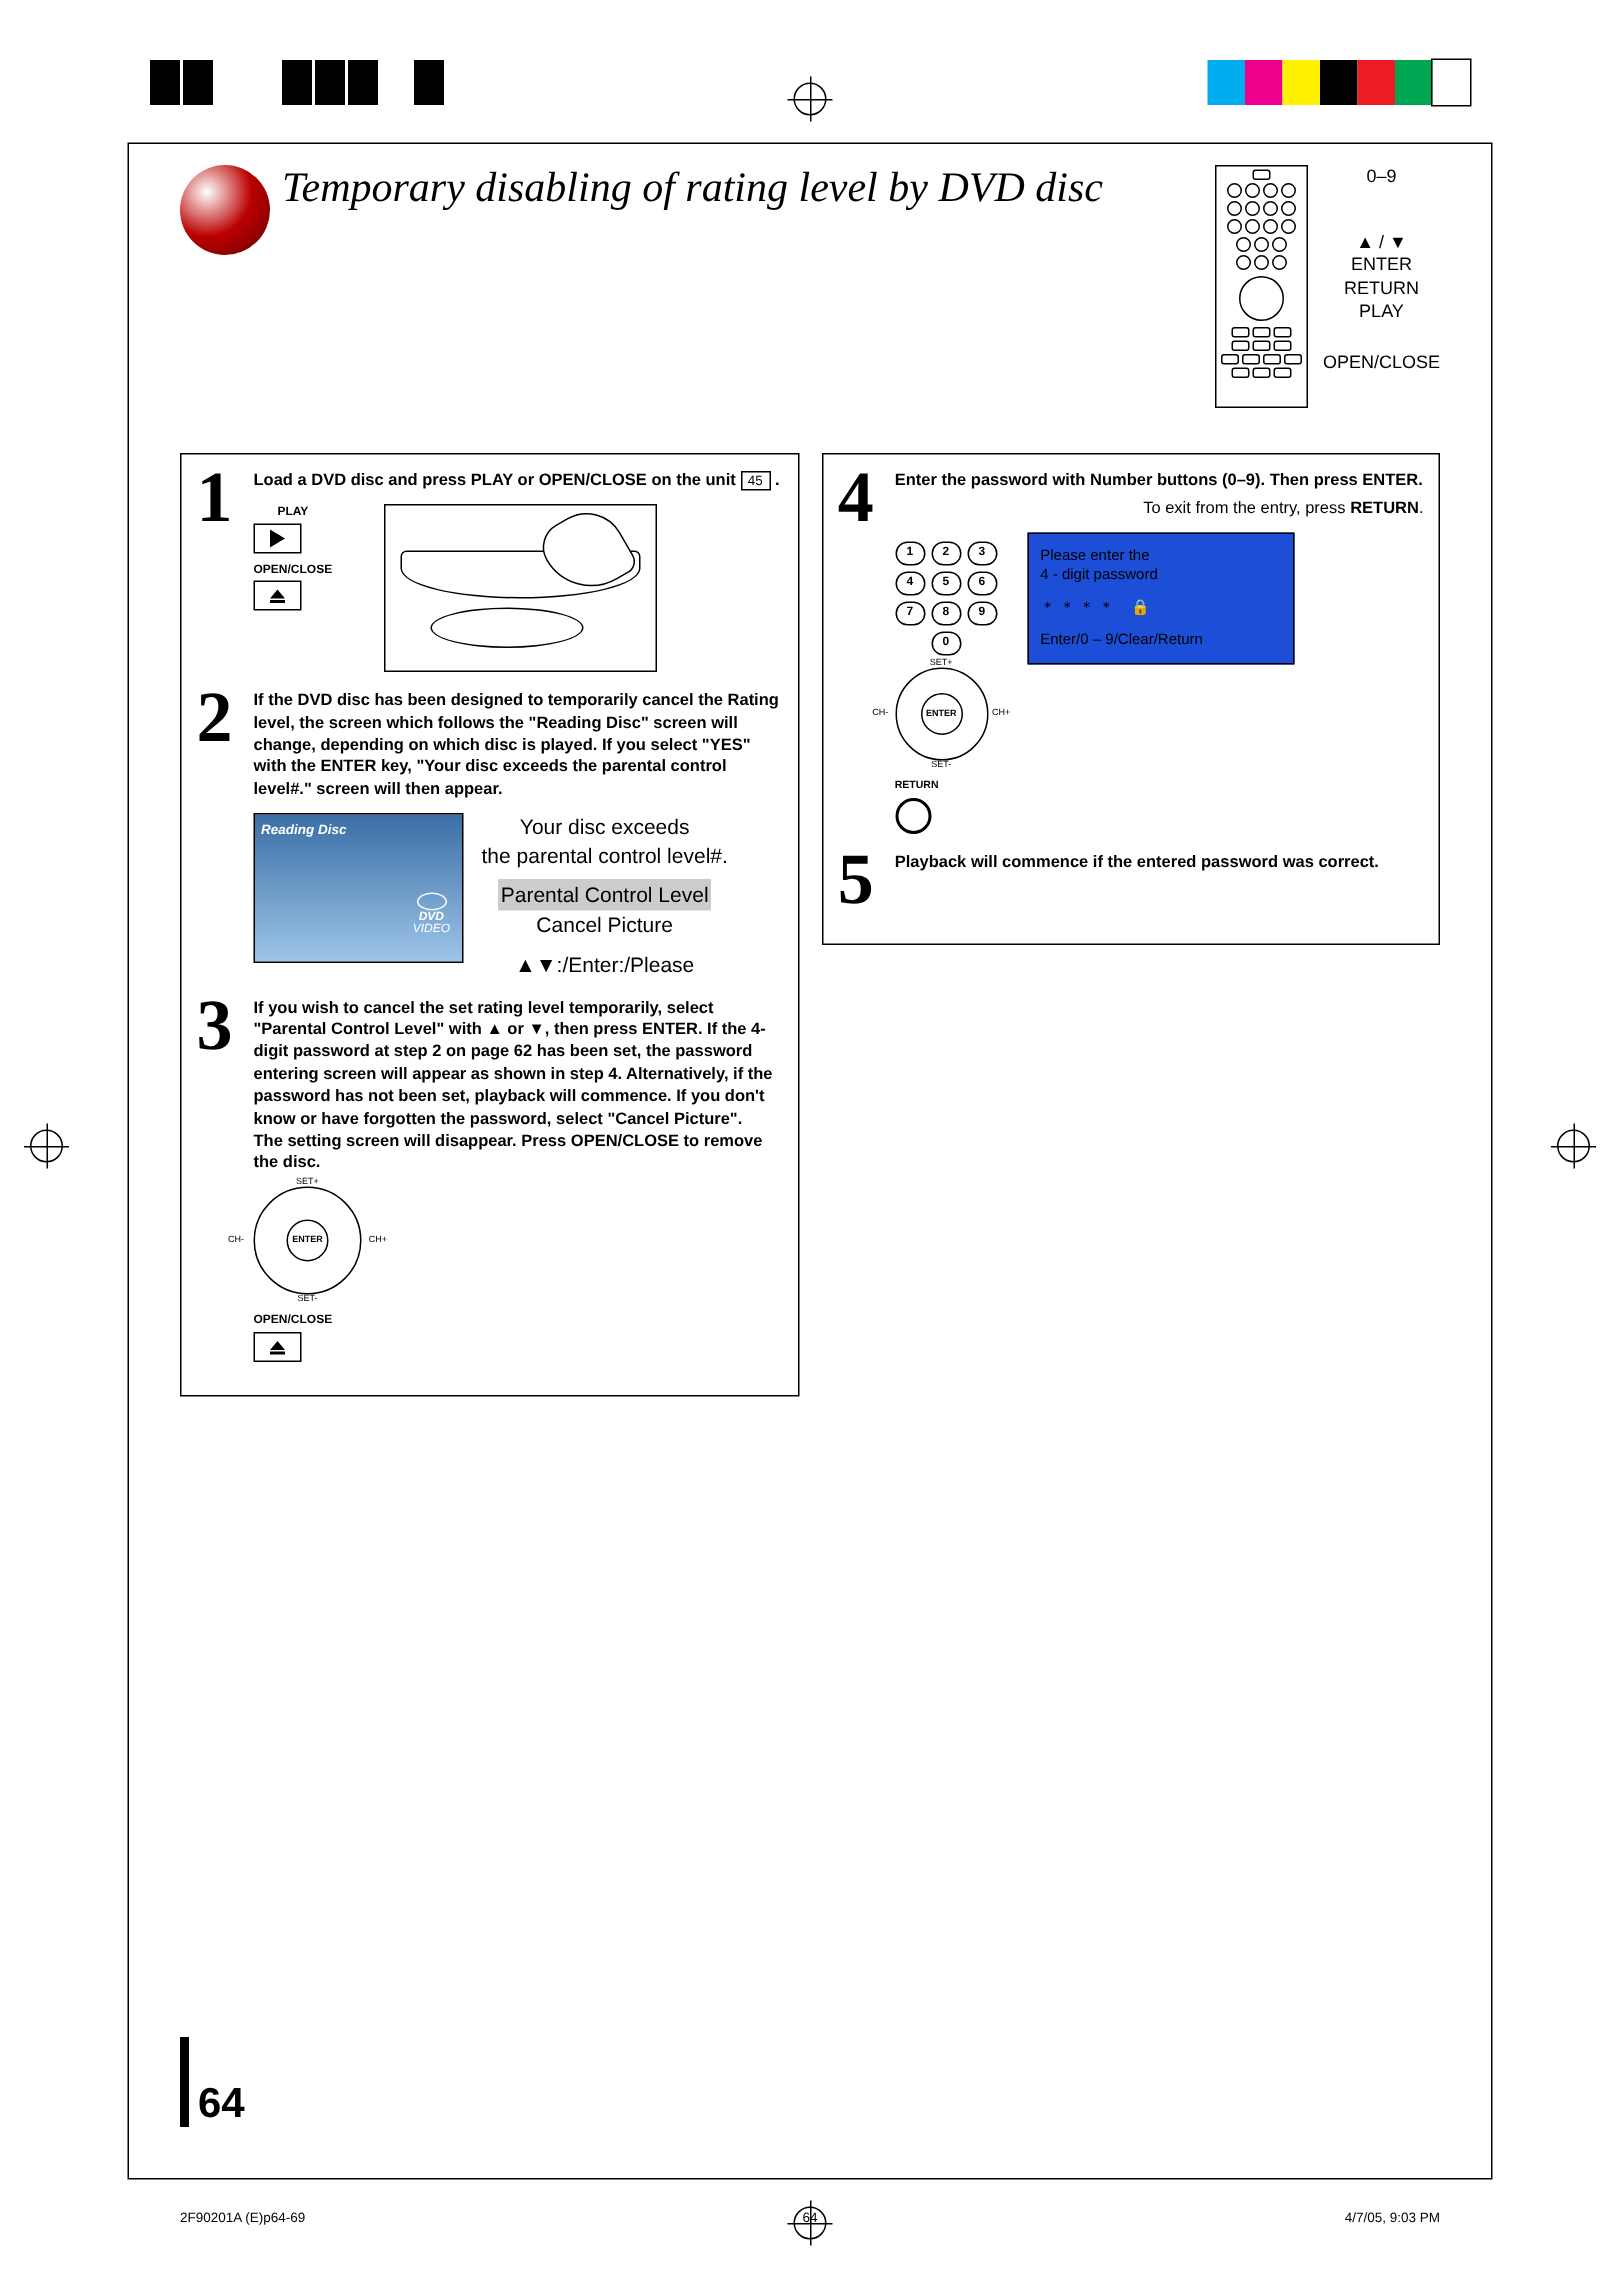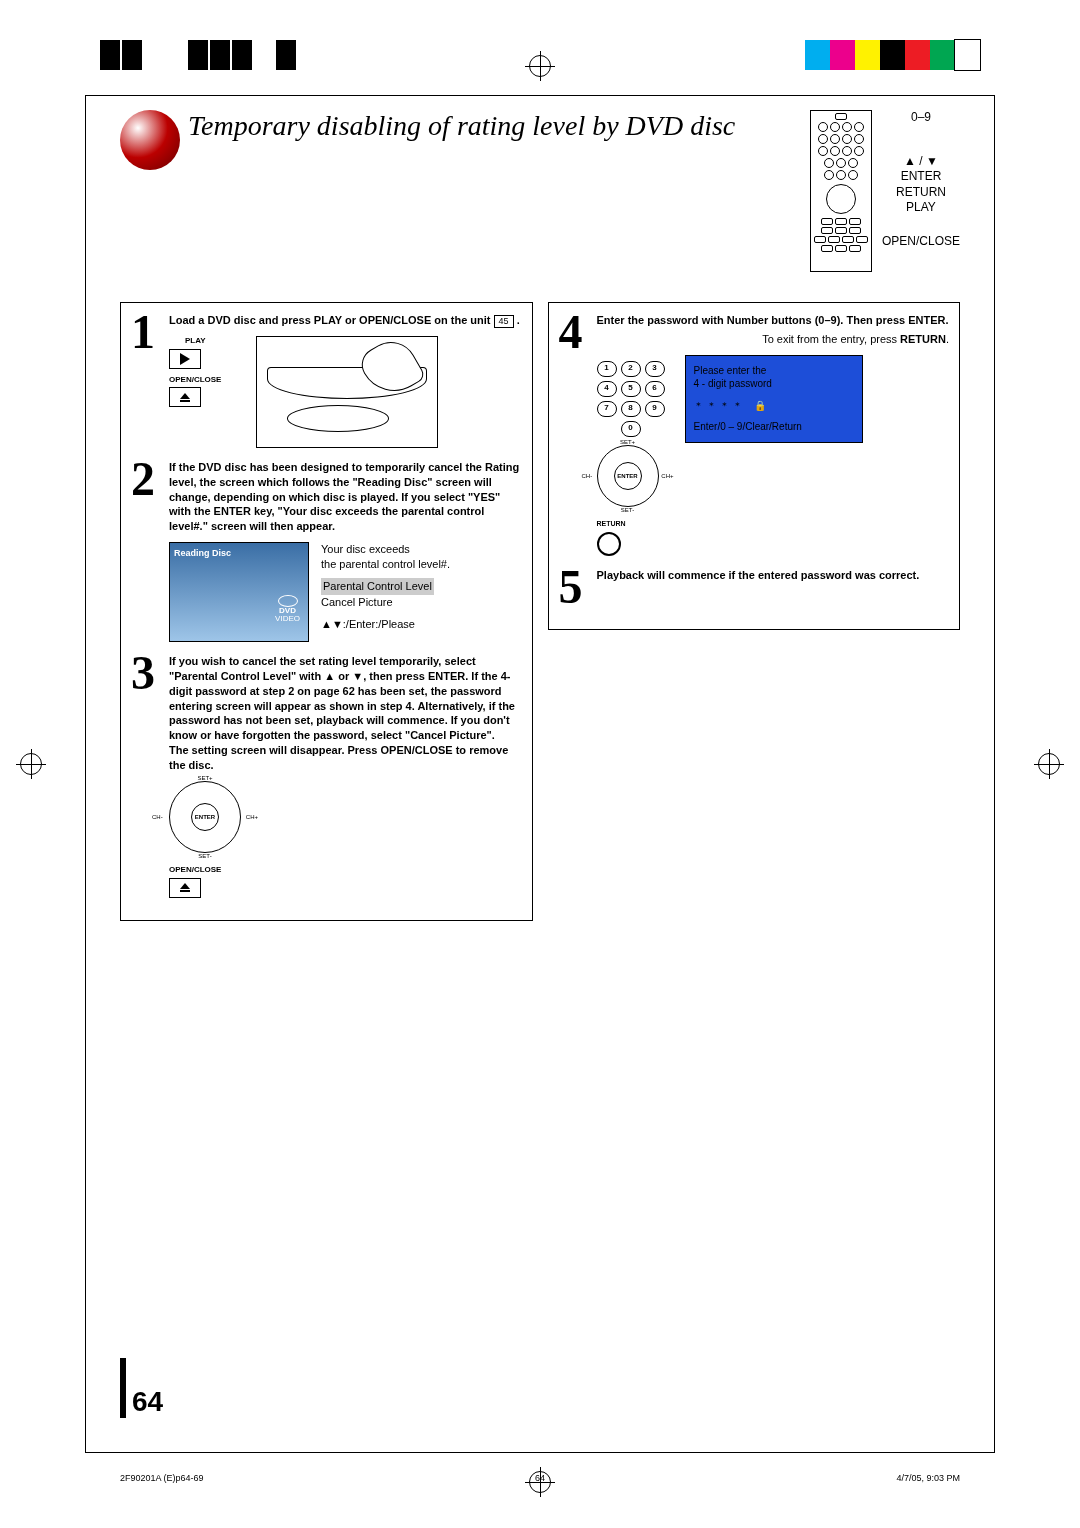--- a/index.html
+++ b/index.html
@@ -128,27 +128,27 @@
   .disc-tray .hand { position: absolute; right: 20px; top: 5px; width: 50px; height: 50px; border: 1px solid #000; border-radius: 20px 30px 10px 40px; transform: rotate(-30deg); background: #fff; }
   .disc-tray .disc { position: absolute; left: 30px; bottom: 15px; width: 100px; height: 25px; border: 1px solid #000; border-radius: 50%; }
   .disc-insert-fig { display: flex; align-items: flex-start; gap: 15px; margin-top: 8px; }
   .screen-mock {
     display: flex; gap: 12px; margin-top: 8px;
   }
   .reading-disc {
     width: 140px; height: 100px;
     background: linear-gradient(180deg, #3a6ea5, #9ec5e8);
     border: 1px solid #000; position: relative; color: #fff;
-    font-size: 9px; padding: 4px; box-sizing: border-box;
+    font-size: 9px; padding: 4px; box-sizing: border-box; font-style: italic;
   }
   .reading-disc .dvd-logo {
     position: absolute; right: 8px; bottom: 18px;
     font-size: 8px; text-align: center; line-height: 1;
   }
-  .exceeds-box { font-size: 11px; }
+  .exceeds-box { font-size: 14px; text-align: center; }
   .exceeds-box .hl { background: #ccc; padding: 1px 2px; display: inline-block; margin-top: 6px; }
   .dpad-fig {
     width: 70px; height: 70px; border: 1px solid #000; border-radius: 50%;
     position: relative; margin: 8px 0;
   }
   .dpad-fig .enter { position: absolute; left: 50%; top: 50%; transform: translate(-50%,-50%); width: 26px; height: 26px; border: 1px solid #000; border-radius: 50%; font-size: 6px; display: flex; align-items: center; justify-content: center; font-weight: bold; }
   .dpad-fig .lbl { position: absolute; font-size: 6px; }
   .numpad { display: grid; grid-template-columns: repeat(3, 20px); gap: 4px; margin: 6px 0; }
   .numpad .n { width: 18px; height: 14px; border: 1px solid #000; border-radius: 8px; font-size: 8px; display: flex; align-items: center; justify-content: center; font-weight: bold; }
   .numpad .n0 { grid-column: 2; }

